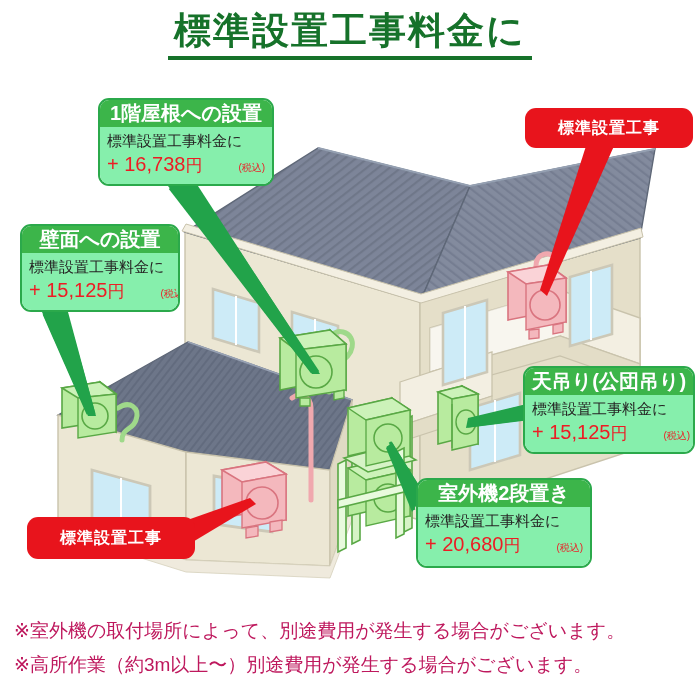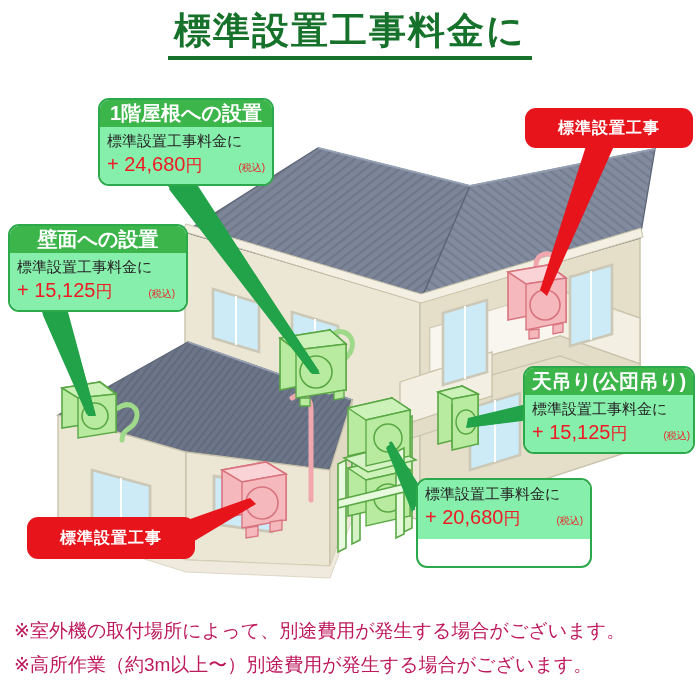--- a/index.html
+++ b/index.html
@@ -58,21 +58,21 @@
   }
   .callout .cprice{
     color:#ed1c24;font-size:20px;line-height:24px;white-space:nowrap;
     margin-top:1px;
   }
   .callout .cprice .yen{font-size:17px;}
   .callout .cprice .tax{font-size:10px;margin-left:36px;}
 
   
   #callout-roof{left:98px;top:98px;width:176px;height:88px;}
-  #callout-wall{left:8px;top:224px;width:180px;height:88px;}
+  #callout-wall{left:20px;top:224px;width:160px;height:88px;}
   #callout-ceiling{left:523px;top:366px;width:172px;height:88px;}
   #callout-stack{left:416px;top:478px;width:176px;height:90px;}
 
   
   .badge{
     position:absolute;
     background:#e8141c;
     border-radius:11px;
     color:#ffffff;
     font-weight:bold;
@@ -305,21 +305,21 @@
       <path d="M176,524 L176,552 L256,504 L250,498 Z"></path>
     </g>
   </svg>
 
   <div class="callout" id="callout-roof">
     <div class="chead">1階屋根への設置</div>
     <div class="cbody">
       <div class="cline">標準設置工事料金に</div>
       <div class="cprice">
         <span>+</span>
-        <span>24,680</span><span class="yen">円</span><span class="tax">(税込)</span>
+        <span>16,738</span><span class="yen">円</span><span class="tax">(税込)</span>
       </div>
     </div>
   </div>
 
   <div class="callout" id="callout-wall">
     <div class="chead">壁面への設置</div>
     <div class="cbody">
       <div class="cline">標準設置工事料金に</div>
       <div class="cprice">
         <span>+</span>
@@ -333,20 +333,21 @@
     <div class="cbody">
       <div class="cline">標準設置工事料金に</div>
       <div class="cprice">
         <span>+</span>
         <span>15,125</span><span class="yen">円</span><span class="tax">(税込)</span>
       </div>
     </div>
   </div>
 
   <div class="callout" id="callout-stack">
+    <div class="chead">室外機2段置き</div>
     <div class="cbody">
       <div class="cline">標準設置工事料金に</div>
       <div class="cprice">
         <span>+</span>
         <span>20,680</span><span class="yen">円</span><span class="tax">(税込)</span>
       </div>
     </div>
   </div>
 
   <div class="badge" id="badge-top">標準設置工事</div>

